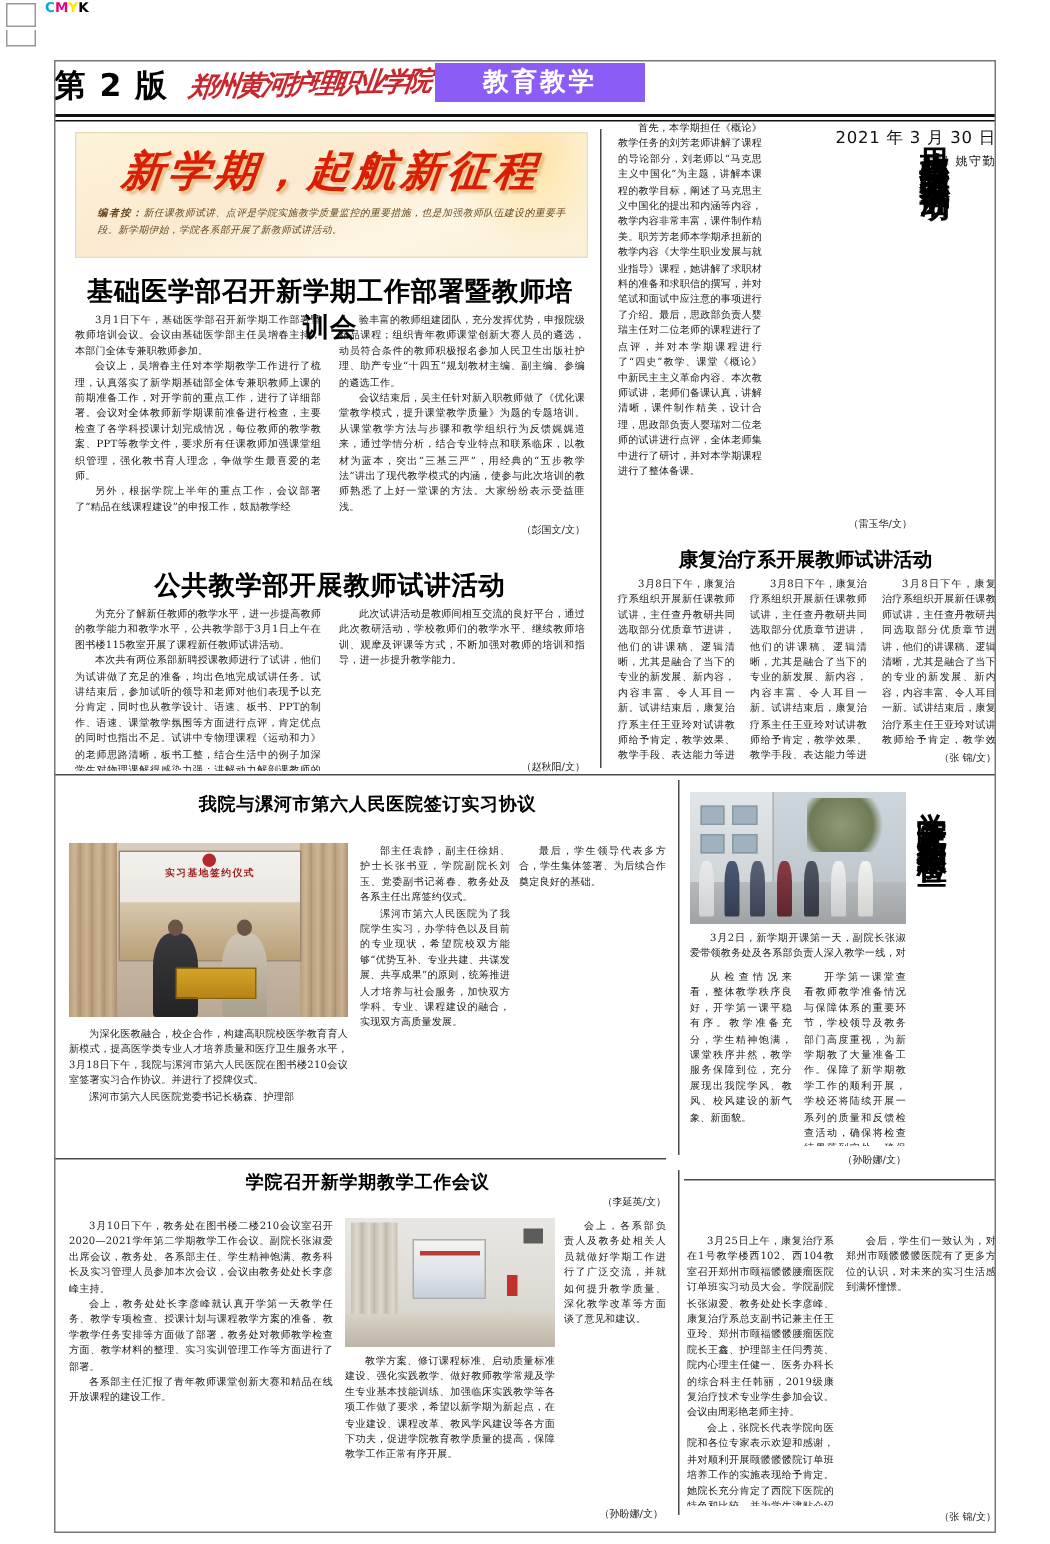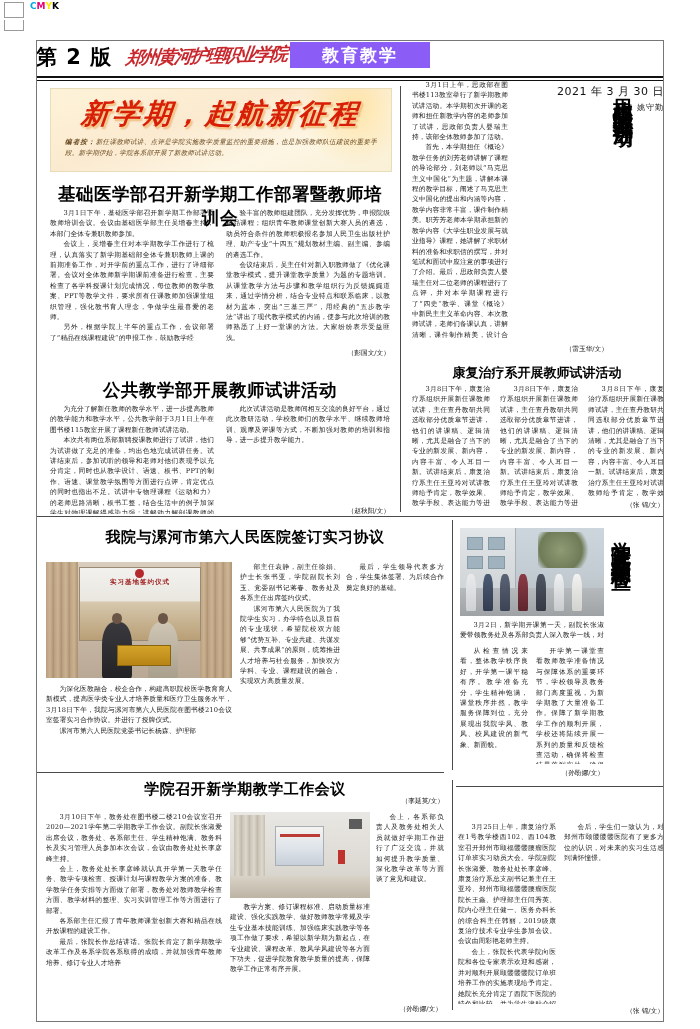--- a/index.html
+++ b/index.html
@@ -176,21 +176,21 @@
   .banner-note b { letter-spacing: 1px; }
 
   
   .headline {
     font-weight: bold;
     color: #000;
     text-align: center;
     font-family: "DejaVu Sans", "Liberation Sans", sans-serif;
   }
   .h-main { font-size: 17.5px; letter-spacing: 0.5px; }
-  .h-big  { font-size: 15px; letter-spacing: 0.5px; }
+  .h-big  { font-size: 12px; letter-spacing: 0.5px; }
 
   
   .vhead {
     writing-mode: vertical-rl;
     text-orientation: upright;
     font-weight: bold;
     font-size: 20px;
     letter-spacing: 3px;
     line-height: 1.08;
     color: #000;
@@ -371,21 +371,20 @@
     <p>此次试讲活动是教师间相互交流的良好平台，通过此次教研活动，学校教师们的教学水平、继续教师培训、观摩及评课等方式，不断加强对教师的培训和指导，进一步提升教学能力。</p>
   </div>
   <div class="zone byline" style="left:300px; top:506px; width:90px;">（赵秋阳/文）</div>
 
   <div class="vline" style="left:400px; top:86px; height:426px;"></div>
 
   <div class="zone" style="left:612px; top:82px; width:52px; height:258px;">
     <div class="vhead">思政部组织教师试讲活动</div>
   </div>
   <div class="zone bodytext" style="left:412px; top:80px; width:96px; height:260px;">
-    <p>3月1日上午，思政部在图书楼113教室举行了新学期教师试讲活动。本学期初次开课的老师和担任新教学内容的老师参加了试讲，思政部负责人婴瑞主持，该部全体教师参加了活动。</p>
     <p>首先，本学期担任《概论》教学任务的刘芳老师讲解了课程的导论部分，刘老师以“马克思主义中国化”为主题，讲解本课程的教学目标，阐述了马克思主义中国化的提出和内涵等内容，教学内容非常丰富，课件制作精美。职芳芳老师本学期承担新的教学内容《大学生职业发展与就业指导》课程，她讲解了求职材料的准备和求职信的撰写，并对笔试和面试中应注意的事项进行了介绍。最后，思政部负责人婴瑞主任对二位老师的课程进行了点评，并对本学期课程进行了“四史”教学、课堂《概论》中新民主主义革命内容、本次教师试讲，老师们备课认真，讲解清晰，课件制作精美，设计合理，思政部负责人婴瑞对二位老师的试讲进行点评，全体老师集中进行了研讨，并对本学期课程进行了整体备课。</p>
   </div>
   <div class="zone bodytext" style="left:512px; top:80px; width:96px; height:260px;">
     <p></p>
   </div>
   <div class="zone byline" style="left:512px; top:344px; width:96px;">（雷玉华/文）</div>
 
   <div class="zone headline" style="left:410px; top:364px; width:254px; font-size:13px;">康复治疗系开展教师试讲活动</div>
   <div class="zone bodytext" style="left:412px; top:384px; width:78px; height:124px;">
     <p>3月8日下午，康复治疗系组织开展新任课教师试讲，主任查丹教研共同选取部分优质章节进讲，他们的讲课稿、逻辑清晰，尤其是融合了当下的专业的新发展、新内容，内容丰富、令人耳目一新。试讲结束后，康复治疗系主任王亚玲对试讲教师给予肯定，教学效果、教学手段、表达能力等进行了点评，要求对教学方法等提出了建议，对如何提高教学、提高学生学习兴趣、启发式教学、教学内容与专业的联系、语言表达等方面等方面进行了指导。老师们要求教师运用PPT制作等方面进一步熟悉课程内容，以后会多听课，学校要保持这些，老师教学基本功，进一步提升教学能力。</p>
@@ -472,21 +471,20 @@
 
   <div class="hline" style="left:36px; top:772px; width:408px;"></div>
   <div class="hline" style="left:456px; top:786px; width:208px;"></div>
 
   <div class="zone headline h-big" style="left:46px; top:780px; width:398px;">学院召开新学期教学工作会议</div>
 
   <div class="zone bodytext" style="left:46px; top:812px; width:176px; height:190px;">
     <p>3月10日下午，教务处在图书楼二楼210会议室召开2020—2021学年第二学期教学工作会议。副院长张淑爱出席会议，教务处、各系部主任、学生精神饱满、教务科长及实习管理人员参加本次会议，会议由教务处处长李彦峰主持。</p>
     <p>会上，教务处处长李彦峰就认真开学第一天教学任务、教学专项检查、授课计划与课程教学方案的准备、教学教学任务安排等方面做了部署，教务处对教师教学检查方面、教学材料的整理、实习实训管理工作等方面进行了部署。</p>
     <p>各系部主任汇报了青年教师课堂创新大赛和精品在线开放课程的建设工作。</p>
-    <p>最后，张院长作总结讲话。张院长肯定了新学期教学改革工作及各系学院各系取得的成绩，并就加强青年教师培养、修订专业人才培养</p>
   </div>
 
   <div class="photo ph-meet" style="left:230px; top:812px; width:140px; height:86px;">
     <div class="curtain"></div>
     <div class="speaker"></div>
     <div class="scr">
       <div class="bar"></div>
     </div>
     <div class="ext"></div>
     <div class="table"></div>

